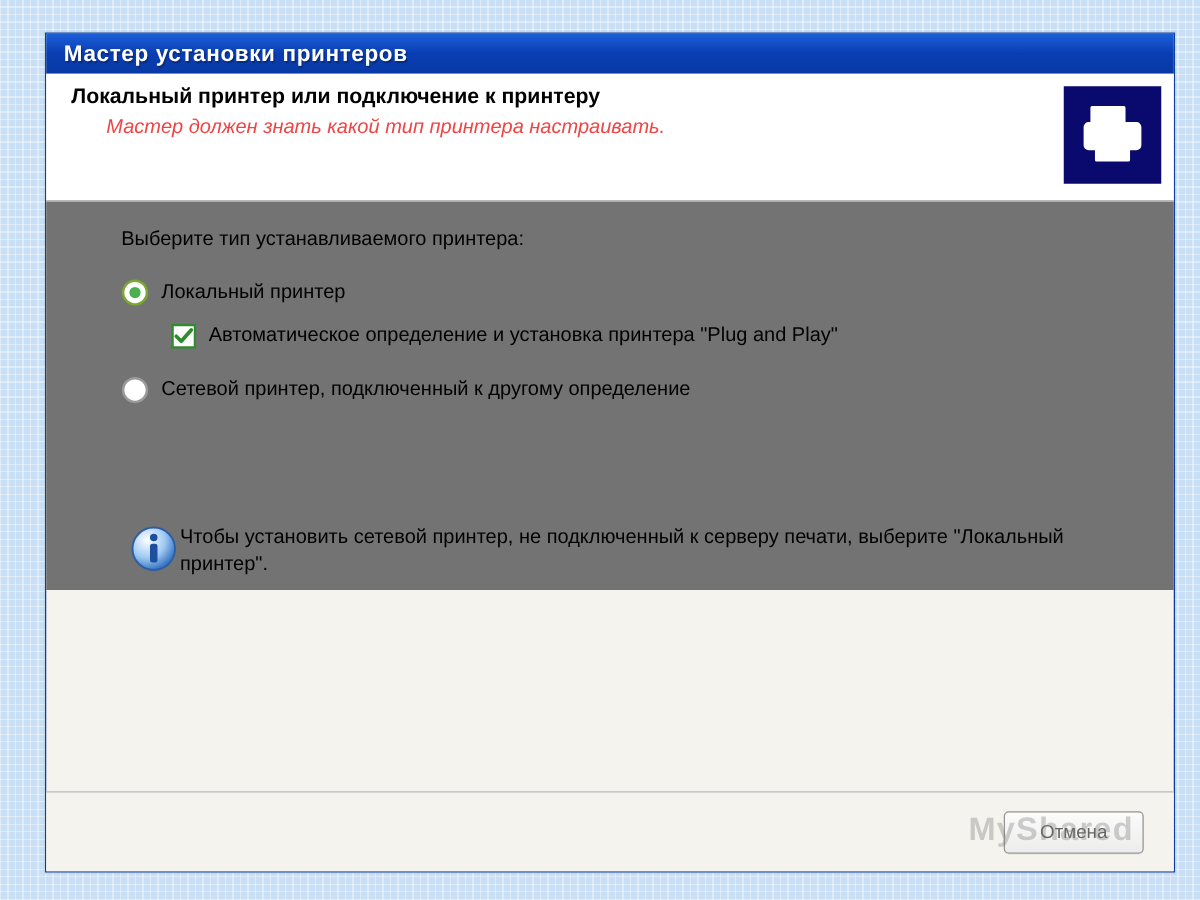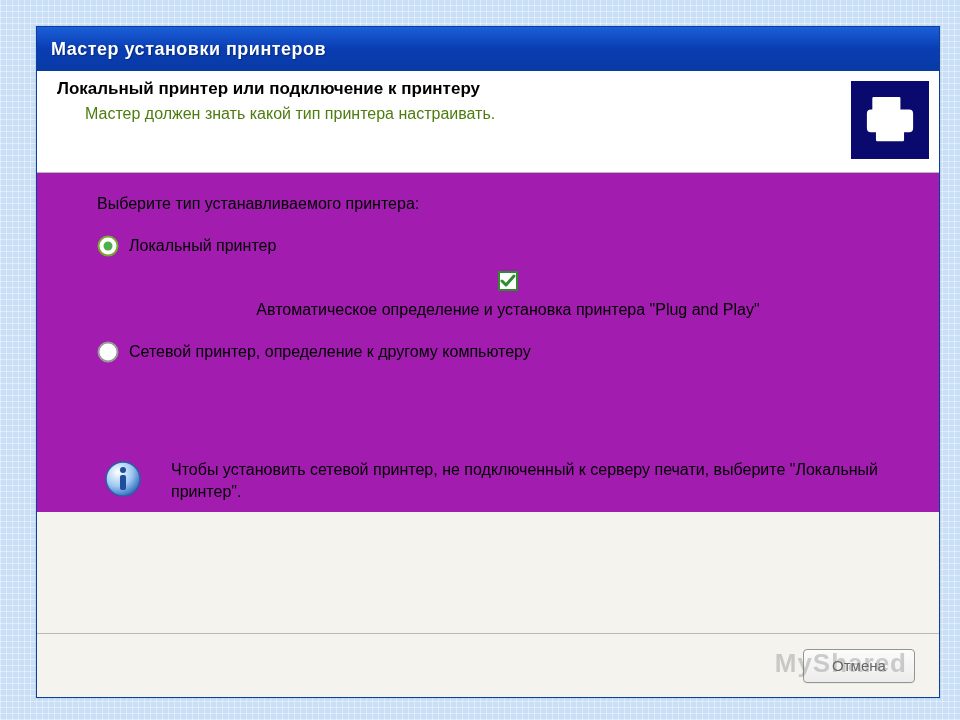--- a/index.html
+++ b/index.html
@@ -18,21 +18,21 @@
       position: absolute;
       left: 36px;
       top: 26px;
       width: 904px;
       height: 672px;
       border: 1px solid #0b3e9e;
       background: #f4f3ee;
       box-shadow: 0 0 0 1px rgba(0,0,0,0.05);
     }
     .titlebar {
-      height: 44px;
+      height: 32px;
       background: linear-gradient(#1b5fd9, #0a3db2 50%, #083aa5);
       color: #fff;
       display: flex;
       align-items: center;
       padding: 0 14px;
       font-weight: bold;
       font-size: 18px;
       letter-spacing: 0.5px;
       text-shadow: 1px 1px 1px rgba(0,0,0,0.3);
     }
@@ -55,26 +55,27 @@
       justify-content: center;
     }
     .header-title {
       font-weight: bold;
       font-size: 17px;
       color: #000;
       margin-bottom: 6px;
     }
     .header-sub {
       font-size: 16px;
-      color: #4d7c0f;
+      color: #ef4444;
       margin-left: 28px;
+      font-style: italic;
     }
     .content {
       padding: 22px 60px 10px 60px;
-      background: #a21caf;
+      background: #737373;
       color: #000;
     }
     .instr {
       font-size: 16px;
       margin-bottom: 22px;
     }
     .radio-row {
       display: flex;
       align-items: center;
       gap: 10px;
@@ -87,32 +88,31 @@
       flex: 0 0 22px;
     }
     .radio-label { font-size: 16px; }
     .checkbox-row {
       display: flex;
       align-items: center;
       gap: 10px;
       margin-left: 40px;
       margin-bottom: 22px;
       cursor: default;
-      flex-direction: column;
     }
     .checkbox {
       width: 20px;
       height: 20px;
       flex: 0 0 20px;
     }
     .check-label { font-size: 16px; }
     .info-row {
       display: flex;
       align-items: flex-start;
-      gap: 28px;
+      gap: 1px;
       margin-top: 96px;
       margin-left: 6px;
     }
     .info-icon {
       width: 40px;
       height: 40px;
       flex: 0 0 40px;
     }
     .info-text { font-size: 16px; line-height: 1.35; }
     .footer {
@@ -202,21 +202,21 @@
       </span>
       <span class="check-label">Автоматическое определение и установка принтера "Plug and Play"</span>
     </div>
 
     <div class="radio-row">
       <span class="radio">
         <svg viewBox="0 0 22 22" width="22" height="22">
           <circle cx="11" cy="11" r="9.5" fill="#fff" stroke="#9a9a9a" stroke-width="2"></circle>
         </svg>
       </span>
-      <span class="radio-label">Сетевой принтер, определение к другому компьютеру</span>
+      <span class="radio-label">Сетевой принтер, подключенный к другому определение</span>
     </div>
 
     <div class="info-row">
       <span class="info-icon">
         <svg viewBox="0 0 40 40" width="40" height="40">
           <defs>
             <radialGradient id="ig" cx="35%" cy="30%" r="70%">
               <stop offset="0%" stop-color="#ffffff"></stop>
               <stop offset="60%" stop-color="#9ec8f2"></stop>
               <stop offset="100%" stop-color="#3b78c4"></stop>

